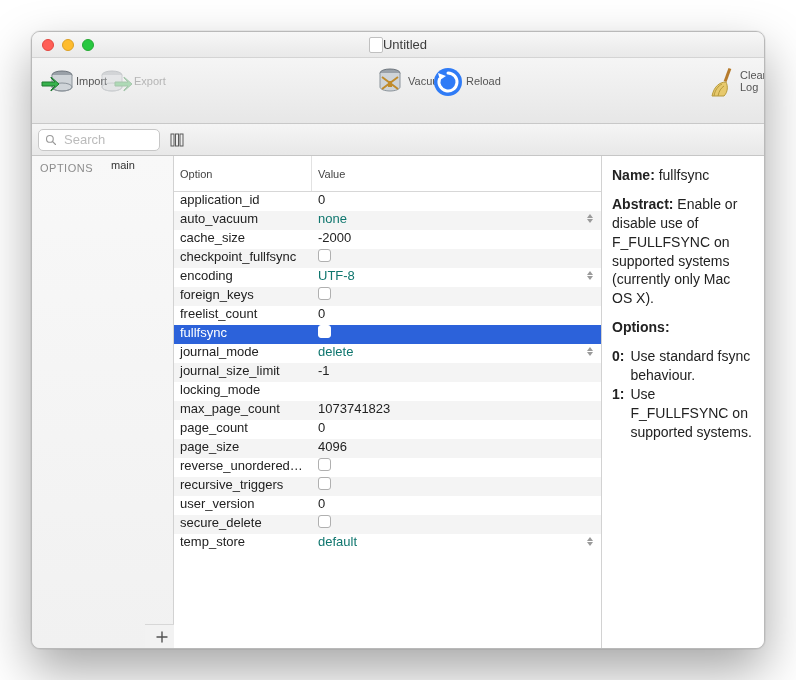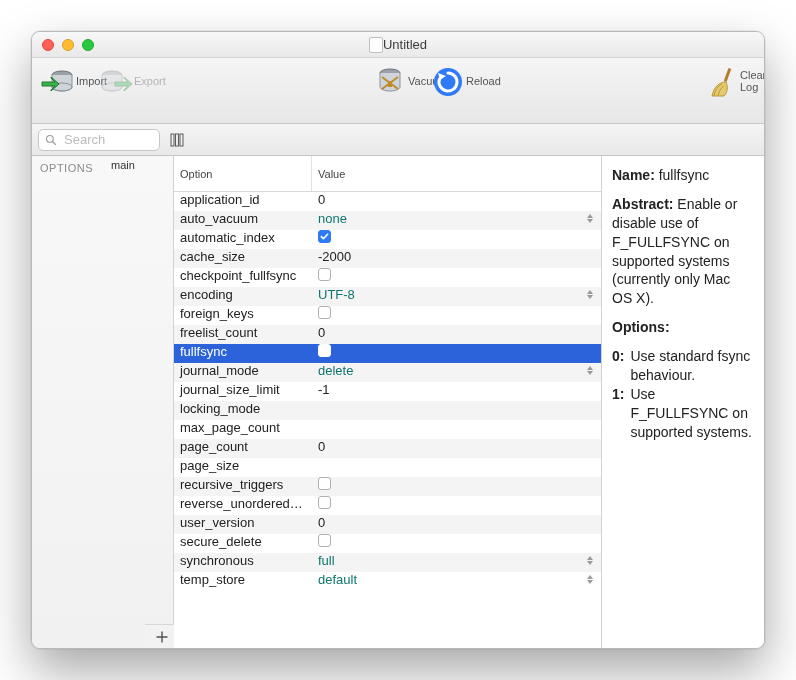--- a/index.html
+++ b/index.html
@@ -260,30 +260,20 @@
             <div class="cell-option">auto_vacuum</div>
             <div class="cell-value">
               <span class="selectish">none</span>
               <span class="dropcaret">
                 <span class="caret up"></span>
                 <span class="caret down"></span>
               </span>
             </div>
           </div>
           <div class="row">
-            <div class="cell-option">automatic_index</div>
-            <div class="cell-value">
-              <span class="chk checked">
-                <svg viewBox="0 0 10 10">
-                  <path d="M1.5 5.2l2.2 2.3L8.5 2.5" fill="none" stroke="#fff" stroke-width="1.8" stroke-linecap="round" stroke-linejoin="round"></path>
-                </svg>
-              </span>
-            </div>
-          </div>
-          <div class="row">
             <div class="cell-option">cache_size</div>
             <div class="cell-value">
               <span>-2000</span>
             </div>
           </div>
           <div class="row">
             <div class="cell-option">checkpoint_fullfsync</div>
             <div class="cell-value">
               <span class="chk"></span>
             </div>
@@ -330,62 +320,58 @@
             <div class="cell-option">journal_size_limit</div>
             <div class="cell-value">
               <span>-1</span>
             </div>
           </div>
           <div class="row">
             <div class="cell-option">locking_mode</div>
           </div>
           <div class="row">
             <div class="cell-option">max_page_count</div>
+            <div class="cell-value">
+              <span>1073741823</span>
+            </div>
           </div>
           <div class="row">
             <div class="cell-option">page_count</div>
             <div class="cell-value">
               <span>0</span>
             </div>
           </div>
           <div class="row">
             <div class="cell-option">page_size</div>
+            <div class="cell-value">
+              <span>4096</span>
+            </div>
+          </div>
+          <div class="row">
+            <div class="cell-option">reverse_unordered…</div>
+            <div class="cell-value">
+              <span class="chk"></span>
+            </div>
           </div>
           <div class="row">
             <div class="cell-option">recursive_triggers</div>
             <div class="cell-value">
               <span class="chk"></span>
             </div>
           </div>
           <div class="row">
-            <div class="cell-option">reverse_unordered…</div>
-            <div class="cell-value">
-              <span class="chk"></span>
-            </div>
-          </div>
-          <div class="row">
             <div class="cell-option">user_version</div>
             <div class="cell-value">
               <span>0</span>
             </div>
           </div>
           <div class="row">
             <div class="cell-option">secure_delete</div>
             <div class="cell-value">
               <span class="chk"></span>
-            </div>
-          </div>
-          <div class="row">
-            <div class="cell-option">synchronous</div>
-            <div class="cell-value">
-              <span class="selectish">full</span>
-              <span class="dropcaret">
-                <span class="caret up"></span>
-                <span class="caret down"></span>
-              </span>
             </div>
           </div>
           <div class="row">
             <div class="cell-option">temp_store</div>
             <div class="cell-value">
               <span class="selectish">default</span>
               <span class="dropcaret">
                 <span class="caret up"></span>
                 <span class="caret down"></span>
               </span>

